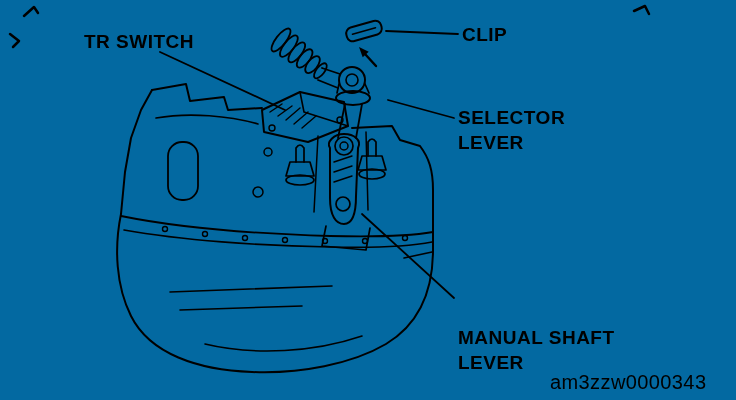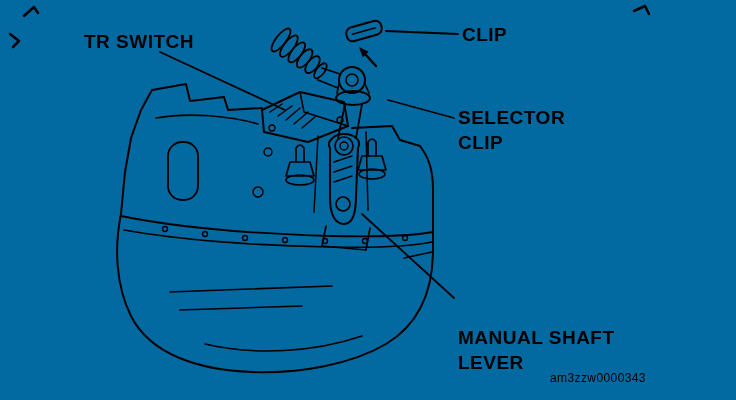--- a/index.html
+++ b/index.html
@@ -28,21 +28,21 @@
     line-height: 1.32;
     letter-spacing: 0.5px;
     color: #000000;
     white-space: pre-line;
   }
   .figure-code {
     position: absolute;
     left: 550px;
     top: 371px;
     font-family: "Liberation Sans", sans-serif;
-    font-size: 12px;
+    font-size: 20px;
     letter-spacing: 0.4px;
     color: #000000;
   }
 </style>
 </head>
 <body>
 
 <div class="figure-canvas">
 
   <svg width="736" height="400" viewBox="0 0 736 400" fill="none" stroke="#000000" stroke-width="2" stroke-linecap="round" stroke-linejoin="round">
@@ -176,20 +176,20 @@
       <line x1="454" y1="118" x2="388" y2="100"></line>
       <line x1="454" y1="298" x2="362" y2="214"></line>
     </g>
   </svg>
 
   <div class="part-label" style="left:84px;  top:29px;">TR SWITCH</div>
 
   <div class="part-label" style="left:462px; top:22px;">CLIP</div>
 
   <div class="part-label" style="left:458px; top:105px;">SELECTOR
-CLIP</div>
+LEVER</div>
 
   <div class="part-label" style="left:458px; top:285px;margin-top:40px;">MANUAL SHAFT
 LEVER</div>
 
   <div class="figure-code">am3zzw0000343</div>
 
 </div>
 
 </body></html>

